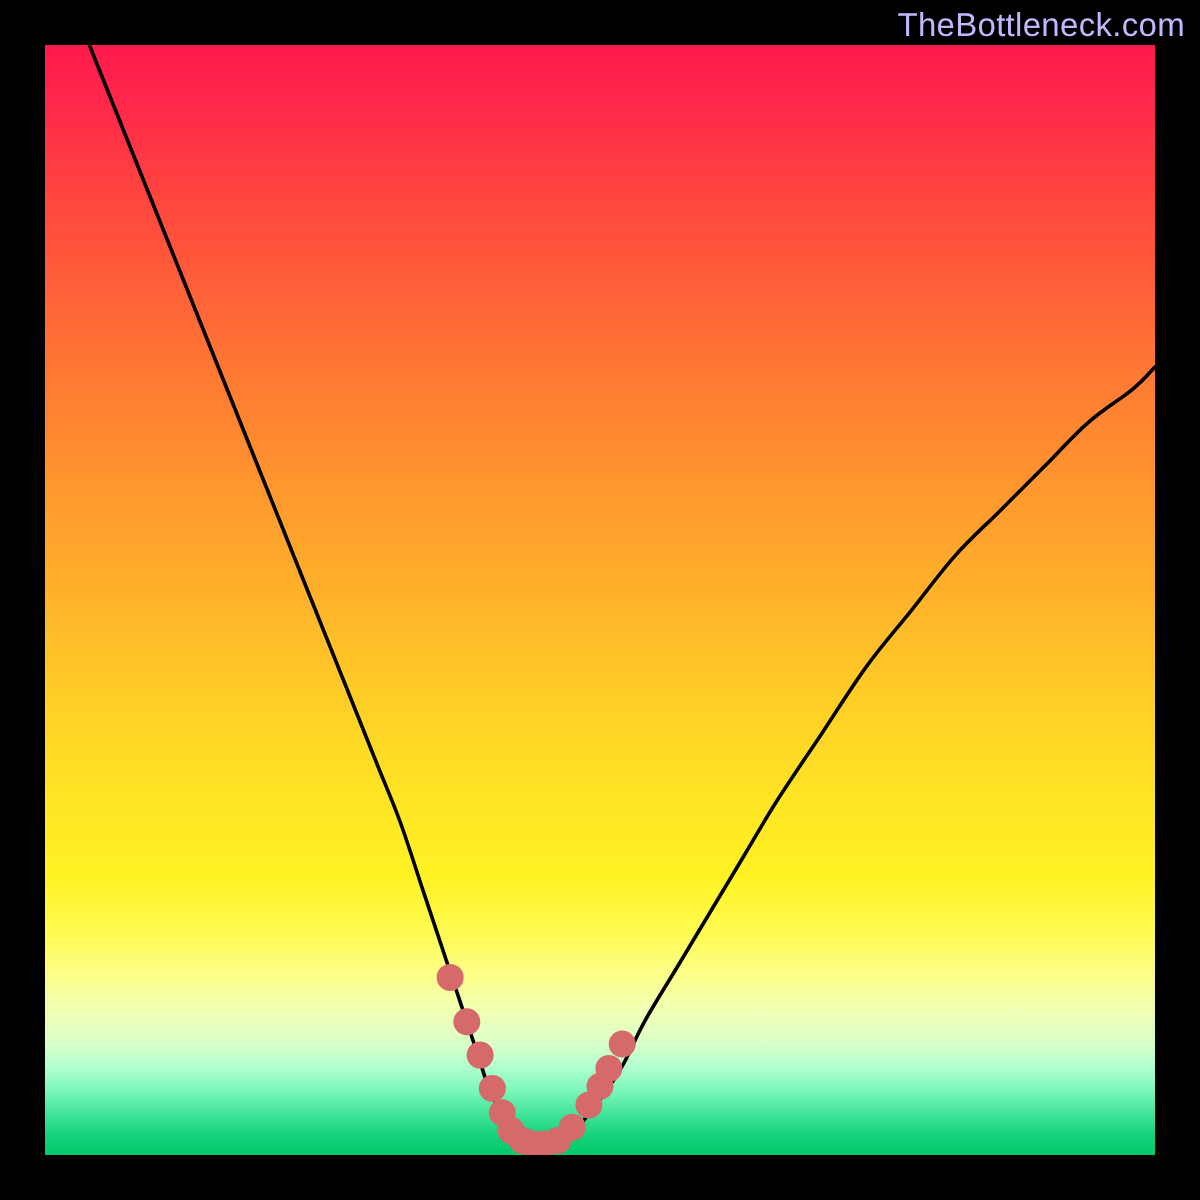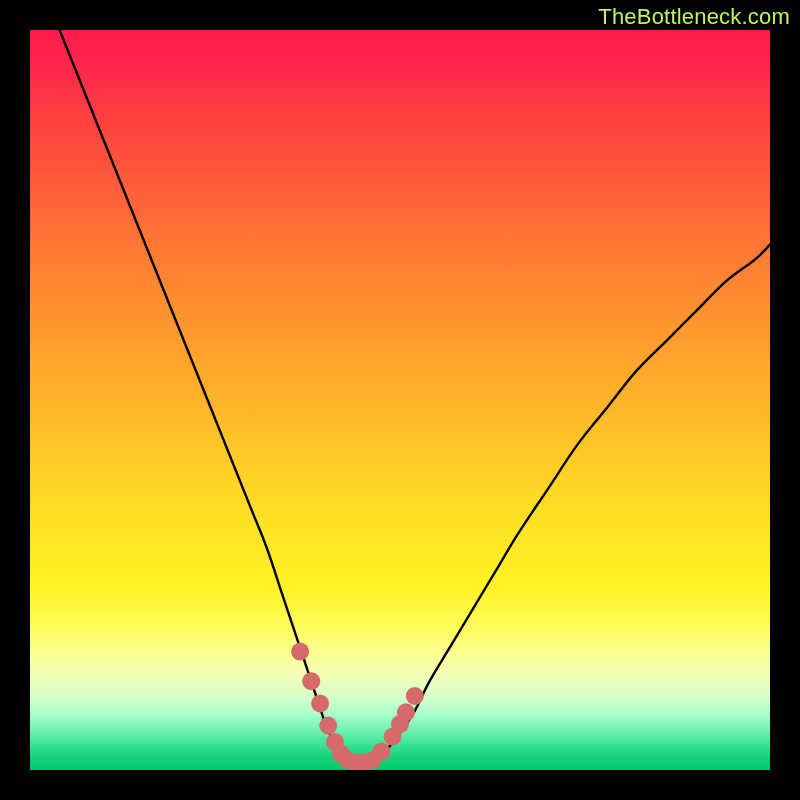--- a/index.html
+++ b/index.html
@@ -49,21 +49,21 @@
       #80f8bc 94%,
       #4ae79e 96%,
       #19d37f 98%,
       #00c96b 100%
     );
   }
   .watermark {
     position: absolute;
     top: 4px;
     right: 10px;
-    color: #bef264;
+    color: #c4b5fd;
     font-size: 22px;
     font-weight: 400;
     letter-spacing: 0.2px;
     user-select: none;
   }
   svg.curve {
     position: absolute;
     inset: 0;
     width: 100%;
     height: 100%;

